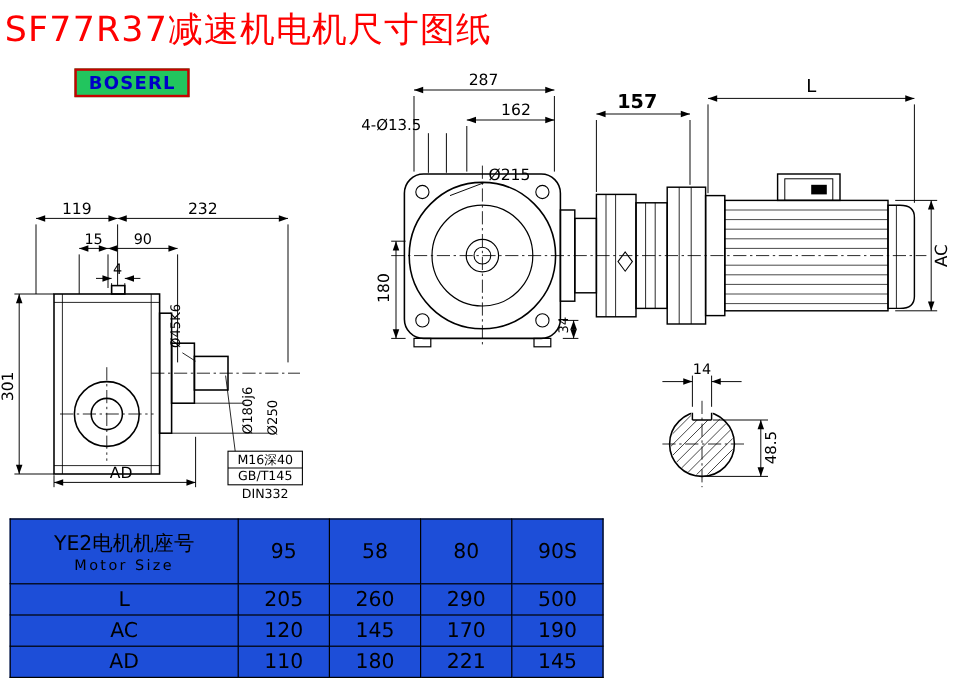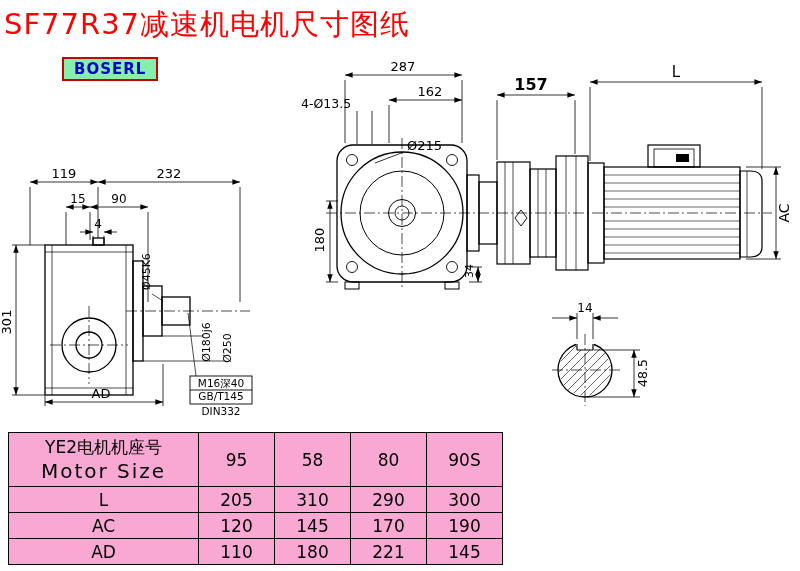--- a/index.html
+++ b/index.html
@@ -7,37 +7,37 @@
     width:800px;height:571px;position:relative;background:#fff;overflow:hidden;
     font-family:"DejaVu Sans","Liberation Sans",sans-serif;color:#000;
   }
   .title{
     position:absolute;left:4px;top:5px;font-size:29px;font-weight:normal;color:#fe0000;
     letter-spacing:1px;white-space:nowrap;z-index:3;
   }
   .logo{
     position:absolute;left:62px;top:57px;z-index:3;
     border:2px solid #c80000;color:#0000c8;font-weight:bold;font-size:15px;
-    padding:1px 10px;letter-spacing:1px;background:#86efac;
+    padding:1px 10px;letter-spacing:1px;background:#22c55e;
   }
   svg.drawing{position:absolute;left:0;top:50px;z-index:1;}
   svg text{font-family:"DejaVu Sans","Liberation Sans",sans-serif;}
   table.spec{
     position:absolute;left:8px;top:432px;border-collapse:collapse;z-index:2;
-    background:#f9a8d4;table-layout:fixed;
+    background:#1d4ed8;table-layout:fixed;
   }
   table.spec td{
     border:1px solid #000;text-align:center;vertical-align:middle;
     font-size:17px;padding:0;
   }
   table.spec td.c0{width:189px;}
   table.spec td.cv{width:75px;}
   tr.hdr td{height:53px;}
   tr.row td{height:25px;}
-  .hdr .en{font-size:20px;letter-spacing:2px;}
+  .hdr .en{font-size:12px;letter-spacing:2px;}
 </style>
 </head>
 <body>
 
 <div class="title">SF77R37减速机电机尺寸图纸</div>
 <div class="logo">BOSERL</div>
 
 <svg class="drawing" width="800" height="380" viewBox="0 0 800 380">
   <defs>
     <marker id="arr" viewBox="0 0 10 8" refX="9.5" refY="4" markerWidth="11" markerHeight="8.5" orient="auto-start-reverse">
@@ -199,23 +199,23 @@
       <div class="en">Motor Size</div>
     </td>
     <td class="cv">95</td>
     <td class="cv">58</td>
     <td class="cv">80</td>
     <td class="cv">90S</td>
   </tr>
   <tr class="row">
     <td class="c0">L</td>
     <td class="cv">205</td>
-    <td class="cv">310</td>
+    <td class="cv">260</td>
     <td class="cv">290</td>
-    <td class="cv">300</td>
+    <td class="cv">500</td>
   </tr>
   <tr class="row">
     <td class="c0">AC</td>
     <td class="cv">120</td>
     <td class="cv">145</td>
     <td class="cv">170</td>
     <td class="cv">190</td>
   </tr>
   <tr class="row">
     <td class="c0">AD</td>

